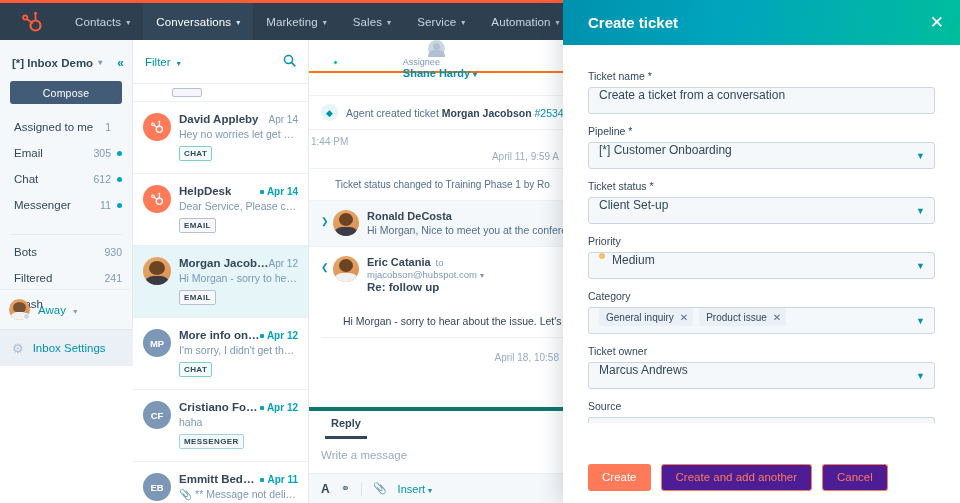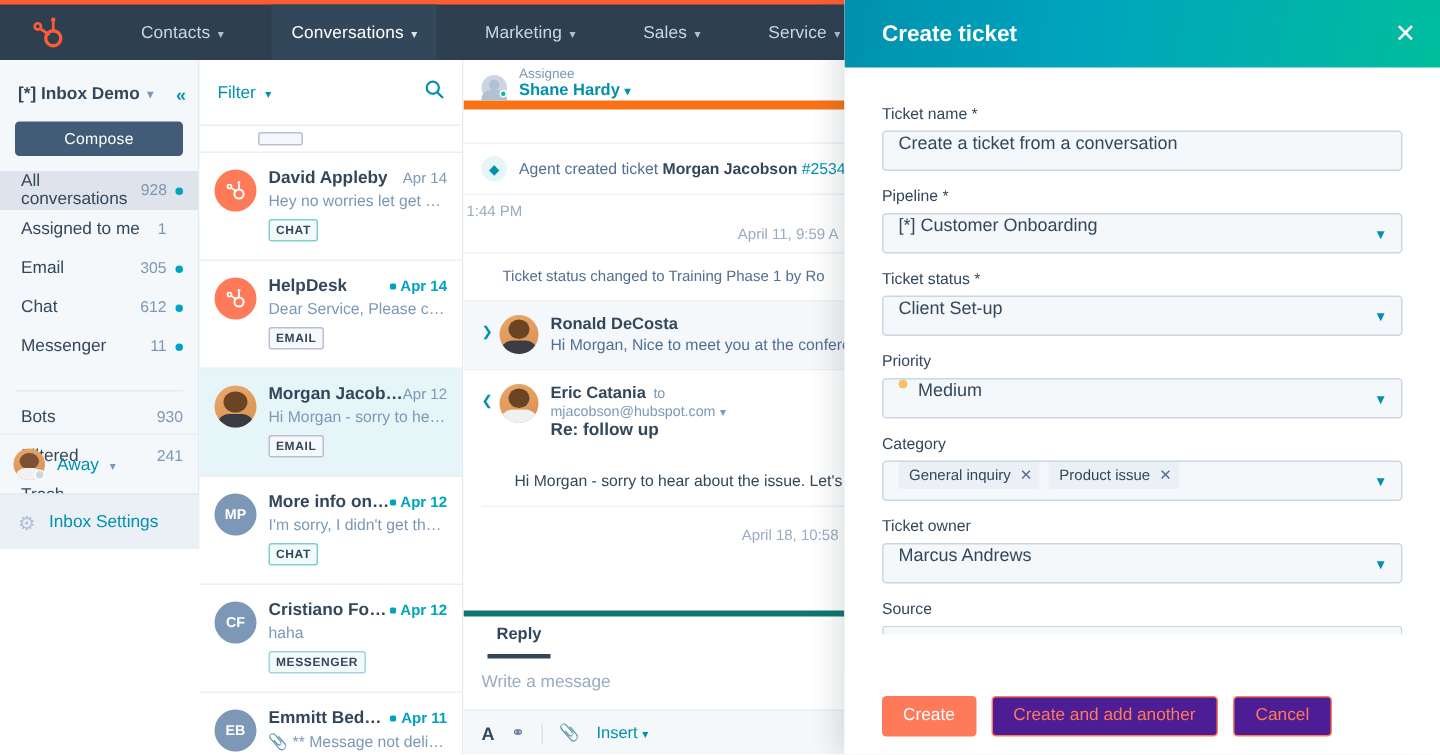--- a/index.html
+++ b/index.html
@@ -9,21 +9,20 @@
     background: #ffffff;
     overflow: hidden;
   }
   .app { position: relative; width: 960px; height: 503px; overflow: hidden; }
 
   
   .topbar {
     position: absolute; top: 0; left: 0; width: 960px; height: 40px;
     background: #2e3f50; display: flex; align-items: center;
     border-top: 3px solid #ff5c35;
-    gap: 19px;
   }
   .logo { width: 62px; display: flex; align-items: center; justify-content: center; }
   .logo svg { display: block; }
   .nav-item {
     color: #cbd6e2; font-size: 11.5px; padding: 0 13px; height: 37px;
     display: flex; align-items: center; white-space: nowrap; letter-spacing: .1px;
   }
   .nav-item.active { background: #33475b; color: #ffffff; }
   .caret { margin-left: 5px; font-size: 8px; opacity: .85; position: relative; top: 1px; }
 
@@ -139,22 +138,23 @@
   .badge.chat { border: 1px solid #7fd1c8; color: #33475b; background: #f2fbfa; }
   .badge.email { border: 1px solid #b9bfd3; color: #33475b; background: #f7f8fc; }
   .badge.messenger { border: 1px solid #9fd3df; color: #33475b; background: #f3fafc; }
 
   
   .thread {
     position: absolute; top: 40px; left: 309px; width: 254px; height: 463px;
     background: #ffffff; overflow: hidden;
   }
   .assignee-bar {
-    height: 33px; display: flex; align-items: flex-end; padding: 0 12px;
-    border-bottom: 6px solid #f97316;
+    height: 33px; display: flex; align-items: center; padding: 0 12px;
+    border-bottom: 2px solid #f97316;
+    flex-direction: column;
   }
   .as-av { width: 17px; height: 17px; border-radius: 50%; background: #cbd6e2;
     position: relative; flex: none; }
   .as-av .h { position:absolute; left:5px; top:3px; width:7px; height:7px;
     border-radius:50%; background:#b0c1d4; }
   .as-av .s { position:absolute; left:0px; bottom:0px; width:17px; height:7px;
     border-radius:6px 6px 0 0; background:#b0c1d4; }
   .as-dot { position: absolute; width: 5px; height: 5px; border-radius: 50%;
     background: #00bda5; border: 1px solid #fff; left: 24px; top: 20px; }
   .as-txt { margin-left: 8px; line-height: 1.15; }
@@ -308,25 +308,20 @@
   <div class="sidebar">
     <div class="inbox-head">
       <span>[*] Inbox Demo</span>
       <span class="ih-caret">▾</span>
       <span class="collapse">«</span>
     </div>
     <div class="compose">
       <span>Compose</span>
     </div>
 
-    <div class="folder sel">
-      <span>All conversations</span>
-      <span class="cnt">928</span>
-      <span class="dot"></span>
-    </div>
     <div class="folder">
       <span>Assigned to me</span>
       <span class="cnt">1</span>
       <span class="dot hidden"></span>
     </div>
     <div class="folder">
       <span>Email</span>
       <span class="cnt">305</span>
       <span class="dot"></span>
     </div>

